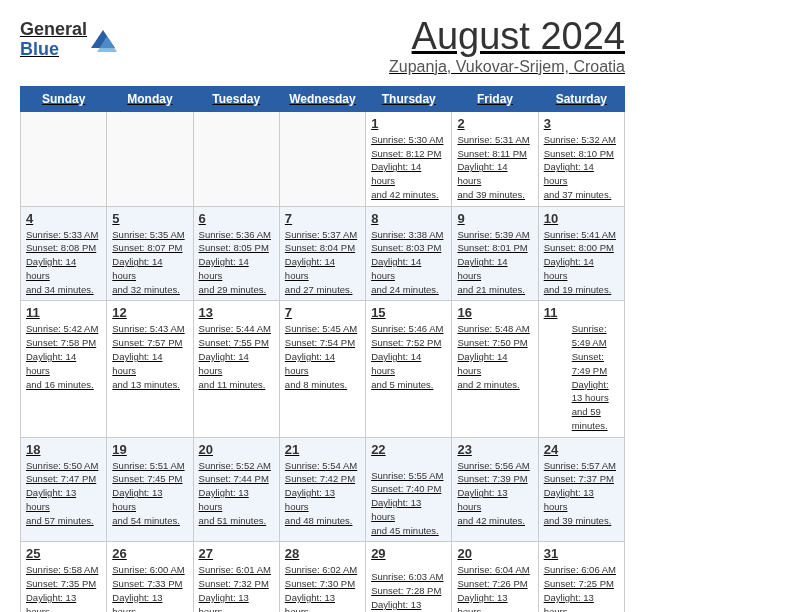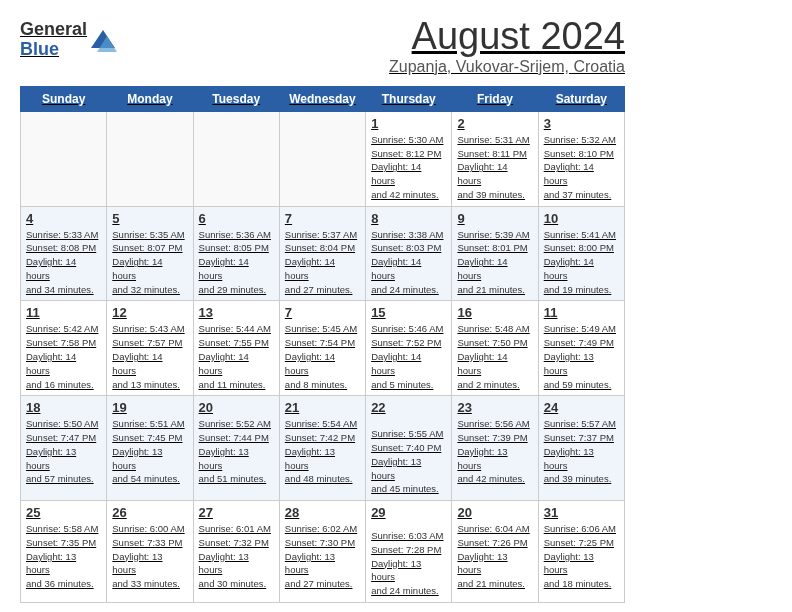--- a/index.html
+++ b/index.html
@@ -246,21 +246,21 @@
           </td>
           <td>
             <span class="day-number">16</span>
             <div class="day-info" style="white-space: pre-line;">Sunrise: 5:48 AM
 Sunset: 7:50 PM
 Daylight: 14 hours
 and 2 minutes.</div>
           </td>
           <td>
             <span class="day-number">11</span>
-            <div class="day-info" style="white-space: pre-line;">Sunrise: 5:49 AM
+            <div class="day-info" style="white-space: pre-line; margin-left: 28px;">Sunrise: 5:49 AM
 Sunset: 7:49 PM
 Daylight: 13 hours
 and 59 minutes.</div>
           </td>
         </tr>
         <tr>
           <td>
             <span class="day-number">18</span>
             <div class="day-info" style="white-space: pre-line;">Sunrise: 5:50 AM
 Sunset: 7:47 PM

